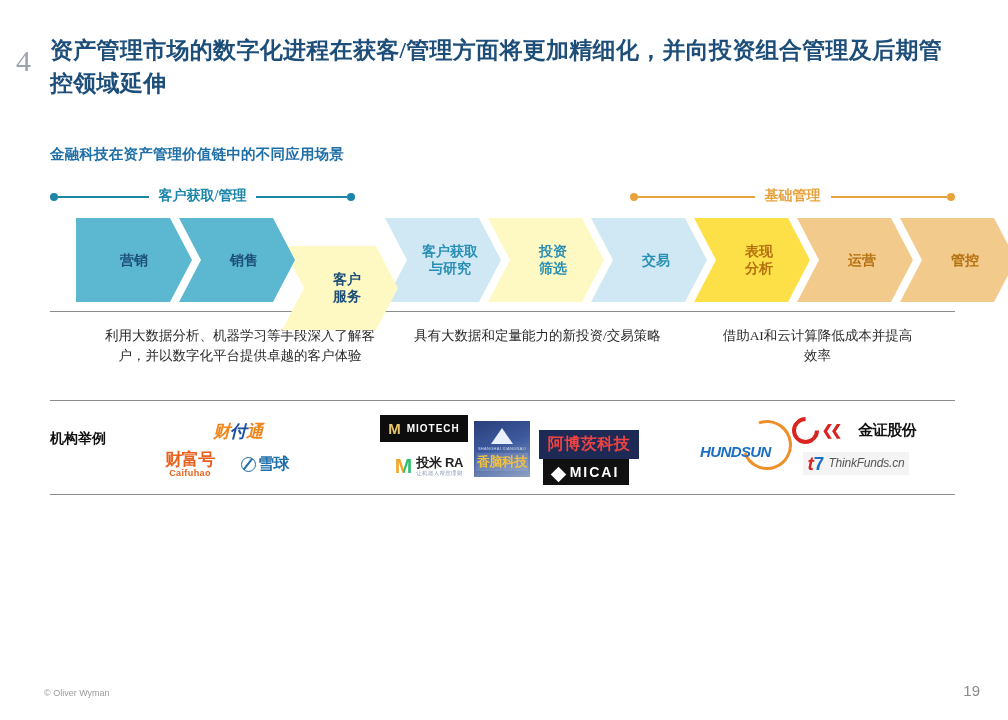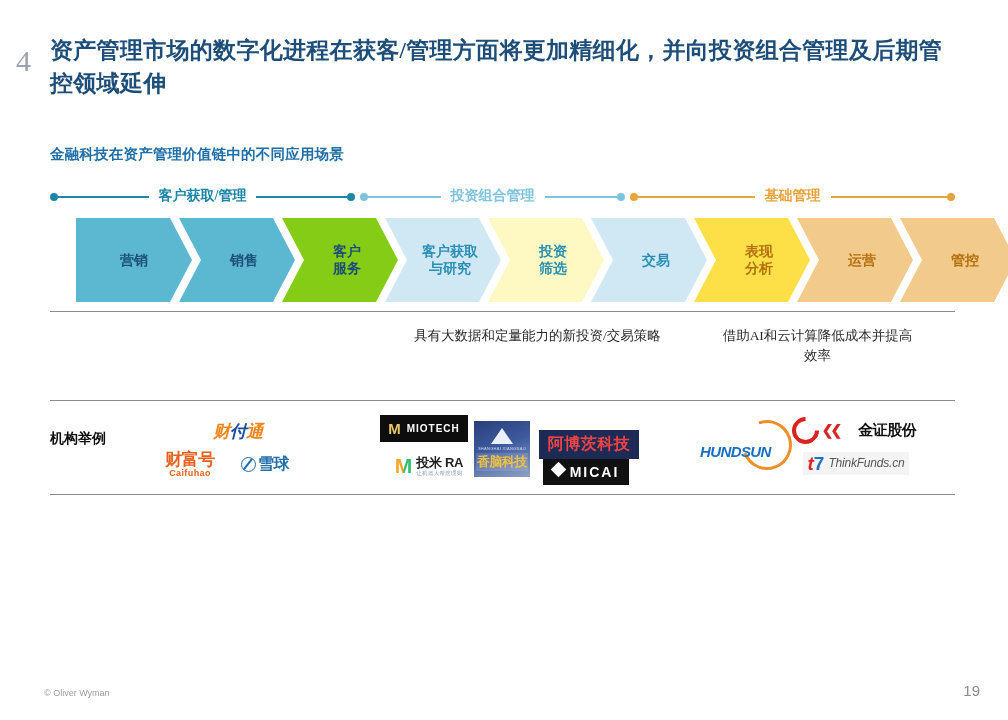--- a/index.html
+++ b/index.html
@@ -112,21 +112,21 @@
     width:0;height:0;border-left:11px solid transparent;border-right:11px solid transparent;
     border-bottom:16px solid #e9f0fb;position:relative;
   }
   .lg-xiangnao .en{font-size:4px;color:#cdd9ee;letter-spacing:.3px;}
   .lg-xiangnao .cn{font-size:13px;font-weight:700;color:#f0c040;letter-spacing:-.5px;
     background:rgba(255,255,255,.12);padding:0 1px;}
   
   .lg-abotsi{background:#1d2a55;color:#ef4444;font-size:16px;font-weight:700;padding:4px 9px;letter-spacing:.5px;}
   
   .lg-micai{background:#111;color:#fff;font-size:14px;font-weight:700;letter-spacing:2px;
-    padding:5px 10px;display:flex;align-items:flex-start;gap:6px;}
+    padding:5px 10px;display:flex;align-items:flex-end;gap:6px;}
   .lg-micai .dia{width:11px;height:11px;background:#fff;transform:rotate(45deg);display:inline-block;}
   
   .lg-hundsun{position:relative;width:92px;height:48px;}
   .lg-hundsun .swoosh{
     position:absolute;right:0;top:0;width:44px;height:44px;border-radius:50%;
     border:3px solid transparent;border-top-color:#ef8f2a;border-right-color:#ef8f2a;
     border-bottom-color:#ef8f2a;transform:rotate(25deg);
   }
   .lg-hundsun .wm{
     position:absolute;left:0;bottom:8px;font-size:15px;font-weight:700;font-style:italic;
@@ -167,48 +167,41 @@
   <div class="subtitle">金融科技在资产管理价值链中的不同应用场景</div>
 
   <div class="phasebar" id="phase-bar">
       <div class="phase" style="left: 0px; width: 305px;">
         <span class="dot" style="background:#1b86a8"></span>
         <span class="ln" style="background:#1b86a8"></span>
         <span class="plabel" style="color:#1b86a8">客户获取/管理</span>
         <span class="ln" style="background:#1b86a8"></span>
         <span class="dot" style="background:#1b86a8"></span>
       </div>
-      <div class="phase" style="left: 310px; width: 265px;">
-        <span class="dot" style="background:#7fc4de"></span>
-        <span class="ln" style="background:#7fc4de"></span>
-        <span class="plabel" style="color:#7fc4de">投资组合管理</span>
-        <span class="ln" style="background:#7fc4de"></span>
-        <span class="dot" style="background:#7fc4de"></span>
-      </div>
       <div class="phase" style="left: 580px; width: 325px;">
         <span class="dot" style="background:#e8a33d"></span>
         <span class="ln" style="background:#e8a33d"></span>
         <span class="plabel" style="color:#e8a33d">基础管理</span>
         <span class="ln" style="background:#e8a33d"></span>
         <span class="dot" style="background:#e8a33d"></span>
       </div>
     </div>
 
   <div class="chevrons" id="chevrons">
       <div class="chev first" style="left: 0px; width: 116px; background: rgb(92, 184, 208); color: rgb(29, 78, 121); z-index: 20;">
         <span>
           <div>营销</div>
         </span>
       </div>
       <div class="chev" style="left: 103px; width: 116px; background: rgb(92, 184, 208); color: rgb(29, 78, 121); z-index: 19;">
         <span>
           <div>销售</div>
         </span>
       </div>
-      <div class="chev" style="left: 206px; width: 116px; background: #84cc16; color: rgb(29, 78, 121); z-index: 18;">
+      <div class="chev" style="left: 206px; width: 116px; background: #fef9c3; color: rgb(29, 78, 121); z-index: 18; margin-top: 28px;">
         <span>
           <div>客户</div>
           <div>服务</div>
         </span>
       </div>
       <div class="chev" style="left: 309px; width: 116px; background: rgb(207, 232, 243); color: rgb(42, 143, 181); z-index: 17;">
         <span>
           <div>客户获取</div>
           <div>与研究</div>
         </span>
@@ -238,20 +231,21 @@
       <div class="chev" style="left: 824px; width: 116px; background: rgb(242, 203, 140); color: rgb(181, 112, 15); z-index: 12;">
         <span>
           <div>管控</div>
         </span>
       </div>
     </div>
 
   <div class="hr" style="top:311px"></div>
 
   <div class="descrow" id="descrow">
+      <div class="desc" style="left: 45px; width: 290px;">利用大数据分析、机器学习等手段深入了解客户，并以数字化平台提供卓越的客户体验</div>
       <div class="desc" style="left: 355px; width: 265px;">具有大数据和定量能力的新投资/交易策略</div>
       <div class="desc" style="left: 670px; width: 195px;">借助AI和云计算降低成本并提高效率</div>
     </div>
 
   <div class="hr" style="top:400px"></div>
 
   <div class="logolabel">机构举例</div>
   <div id="logos">
       <div class="logo" style="left: 184px; top: 418px; width: 108px; height: 26px;">
         <div class="lg-txt lg-licaitong">财<span class="blue">付</span>通</div>

